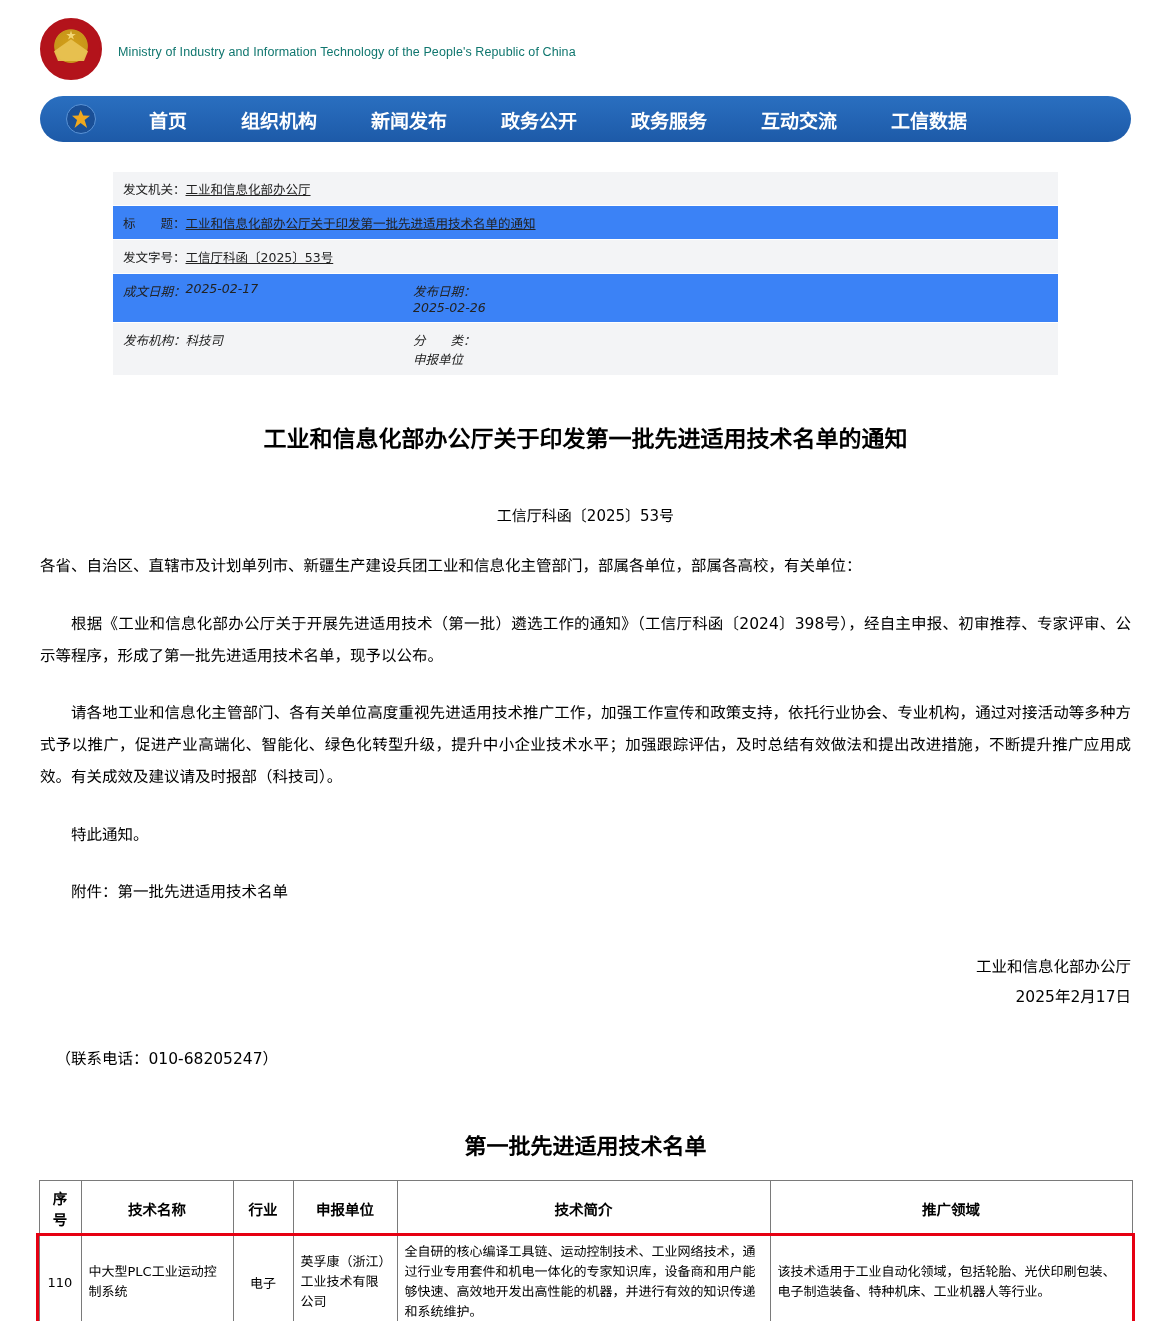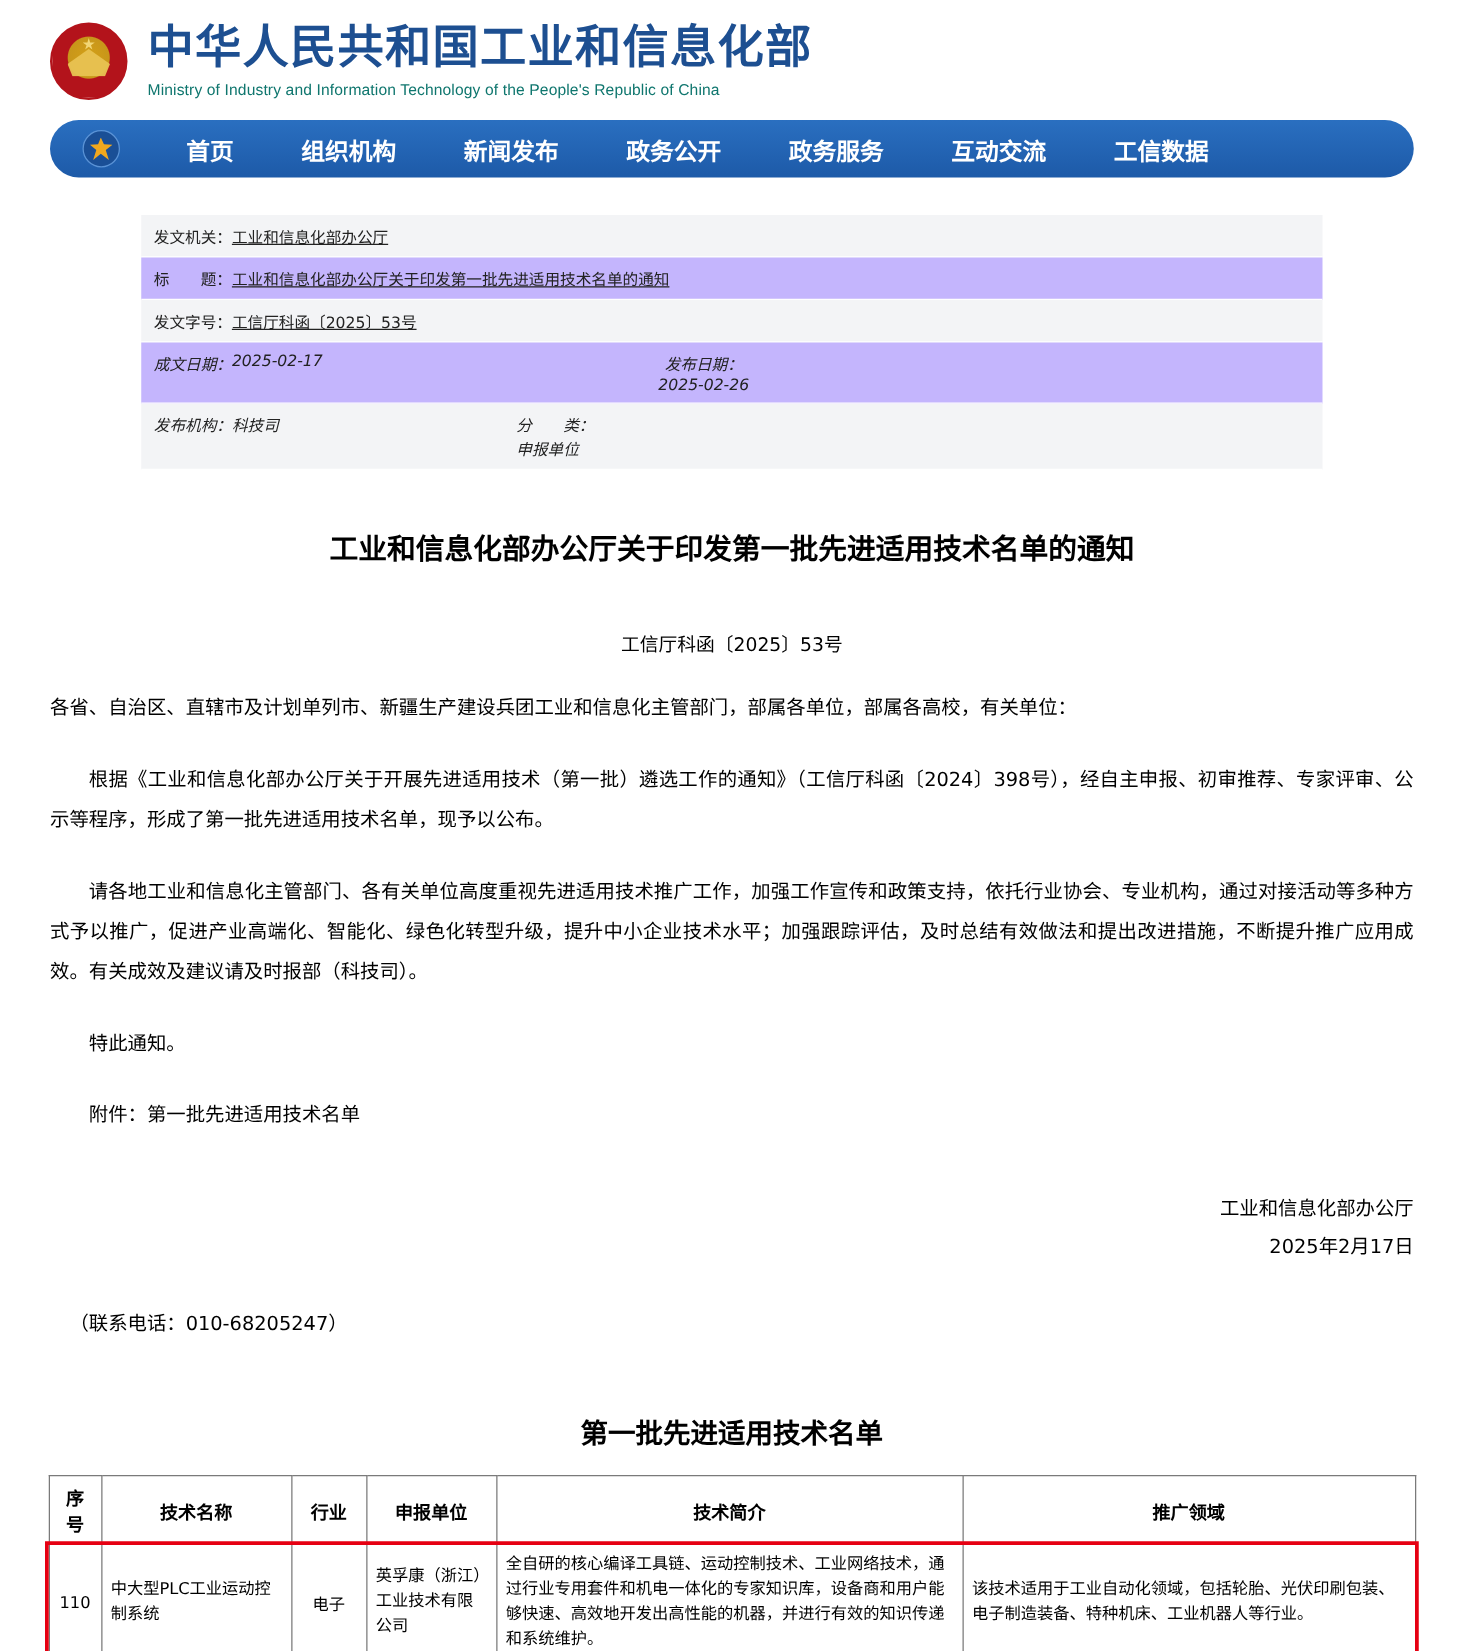--- a/index.html
+++ b/index.html
@@ -162,21 +162,21 @@
     font-size: 12.5px;
     color: #222;
     font-family: "DejaVu Sans", "Liberation Sans", sans-serif;
   }
   .meta-row {
     display: flex;
     padding: 7px 10px;
     border-bottom: 1px solid #ffffff;
   }
   .meta-row.alt { background: #f3f4f6; }
-  .meta-row.plain { background: #c4b5fd; text-align: center; }
+  .meta-row.plain { background: #3b82f6; }
   .meta-label { color: #222; white-space: pre; }
   .meta-value { color: #222; text-decoration: underline; }
   .meta-value.nolink { text-decoration: none; }
   .meta-cell { display: flex; font-style: italic; }
   .meta-cell.c1 { width: 290px; }
   .meta-cell.c2 { width: 300px; flex-direction: column; }
 
   
   .doc-title {
     text-align: center;
@@ -256,21 +256,20 @@
 </style>
 </head>
 <body>
 
 <div class="page">
 
   <div class="header">
     <div class="brand">
       <div class="emblem"></div>
       <div class="brand-text">
-        <div class="brand-cn">中华人民共和国工业和信息化部</div>
         <div class="brand-en">Ministry of Industry and Information Technology of the People's Republic of China</div>
       </div>
     </div>
 
   </div>
 
   <div class="nav">
     <div class="nav-logo"></div>
     <div class="nav-item">首页</div>
     <div class="nav-item">组织机构</div>

